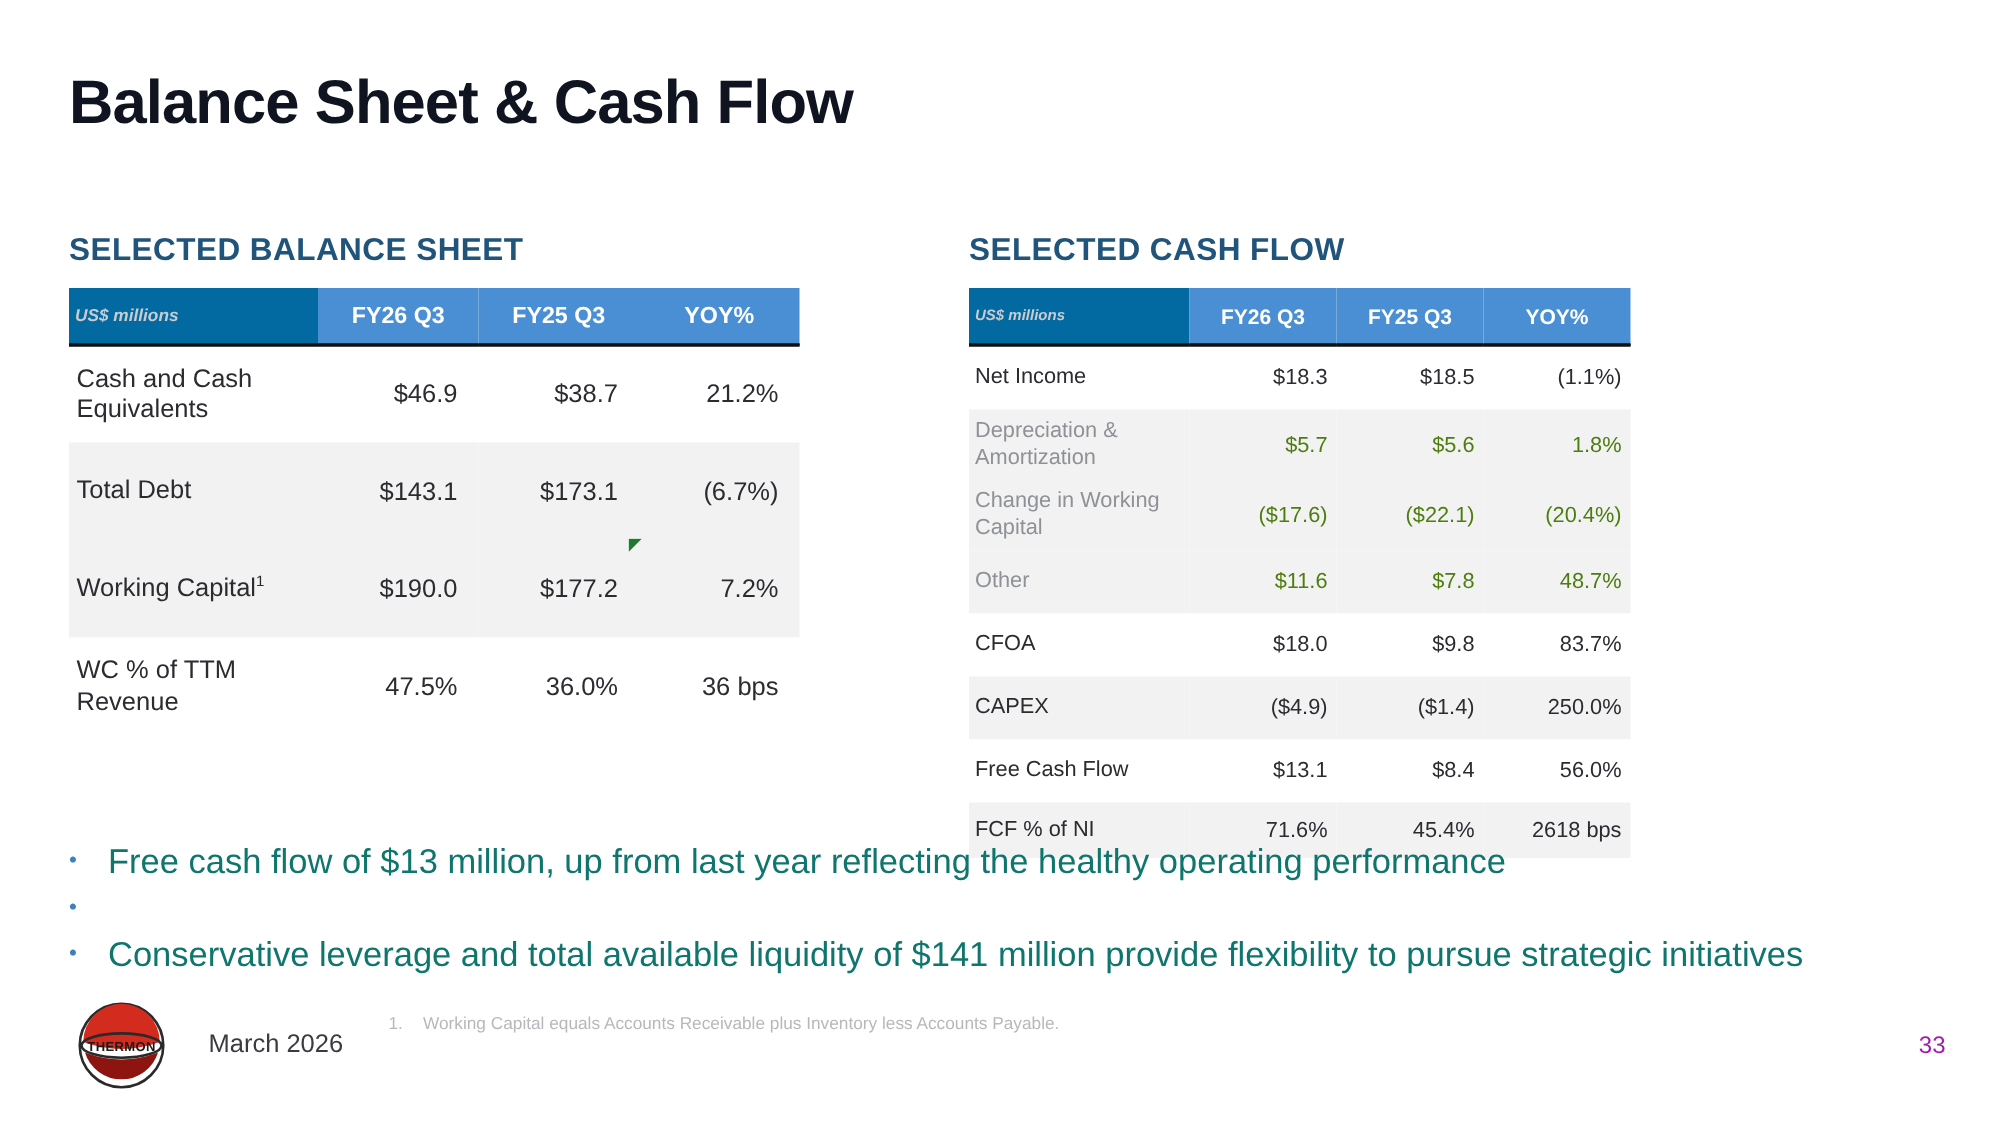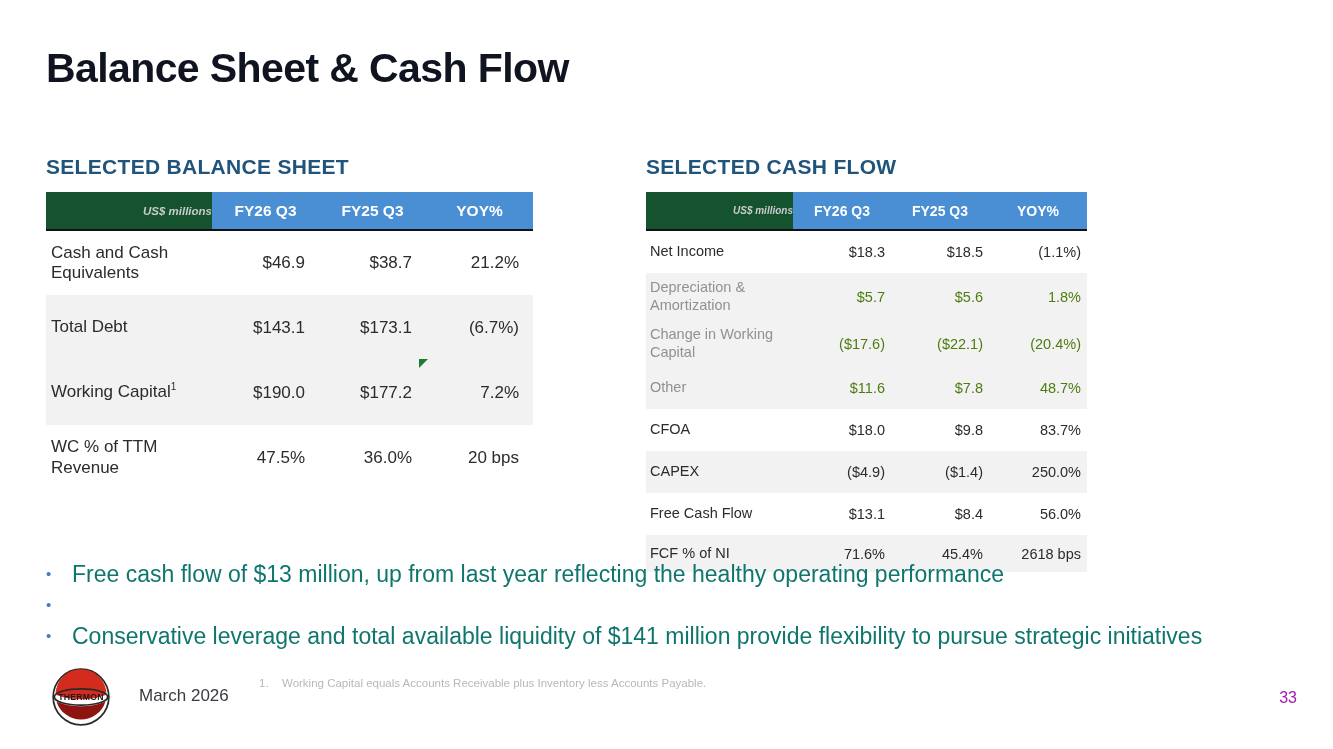--- a/index.html
+++ b/index.html
@@ -54,23 +54,23 @@
   table.fin td, table.fin th {
     padding: 0;
     vertical-align: middle;
   }
 
   
   .hdr-label {
     font-size: 11.5px;
     font-style: italic;
     color: #c9cbce;
-    text-align: right;
+    text-align: left;
     padding-left: 4px !important;
-    background: #14532d;
+    background: #0369a1;
     border-bottom: 2.5px solid #111111;
     height: 37px;
   }
   .hdr-col {
     background: #4A8FD4;
     color: #ffffff;
     font-size: 15.5px;
     font-weight: bold;
     text-align: center;
     height: 37px;
@@ -221,21 +221,21 @@
       <tr class="band" style="height:65px">
         <td class="row-label"><span>Working Capital</span><span class="sup">1</span></td>
         <td class="row-val">$190.0</td>
         <td class="row-val">$177.2</td>
         <td class="row-val">7.2%</td>
       </tr>
       <tr class="plain" style="height:65px">
         <td class="row-label">WC % of TTM Revenue</td>
         <td class="row-val">47.5%</td>
         <td class="row-val">36.0%</td>
-        <td class="row-val">20 bps</td>
+        <td class="row-val">36 bps</td>
       </tr>
     </tbody>
   </table>
 </div>
 
 <div class="green-marker"></div>
 
 <div class="section-head" id="cf-head">SELECTED CASH FLOW</div>
 
 <div class="table-wrap" id="cf-table">

